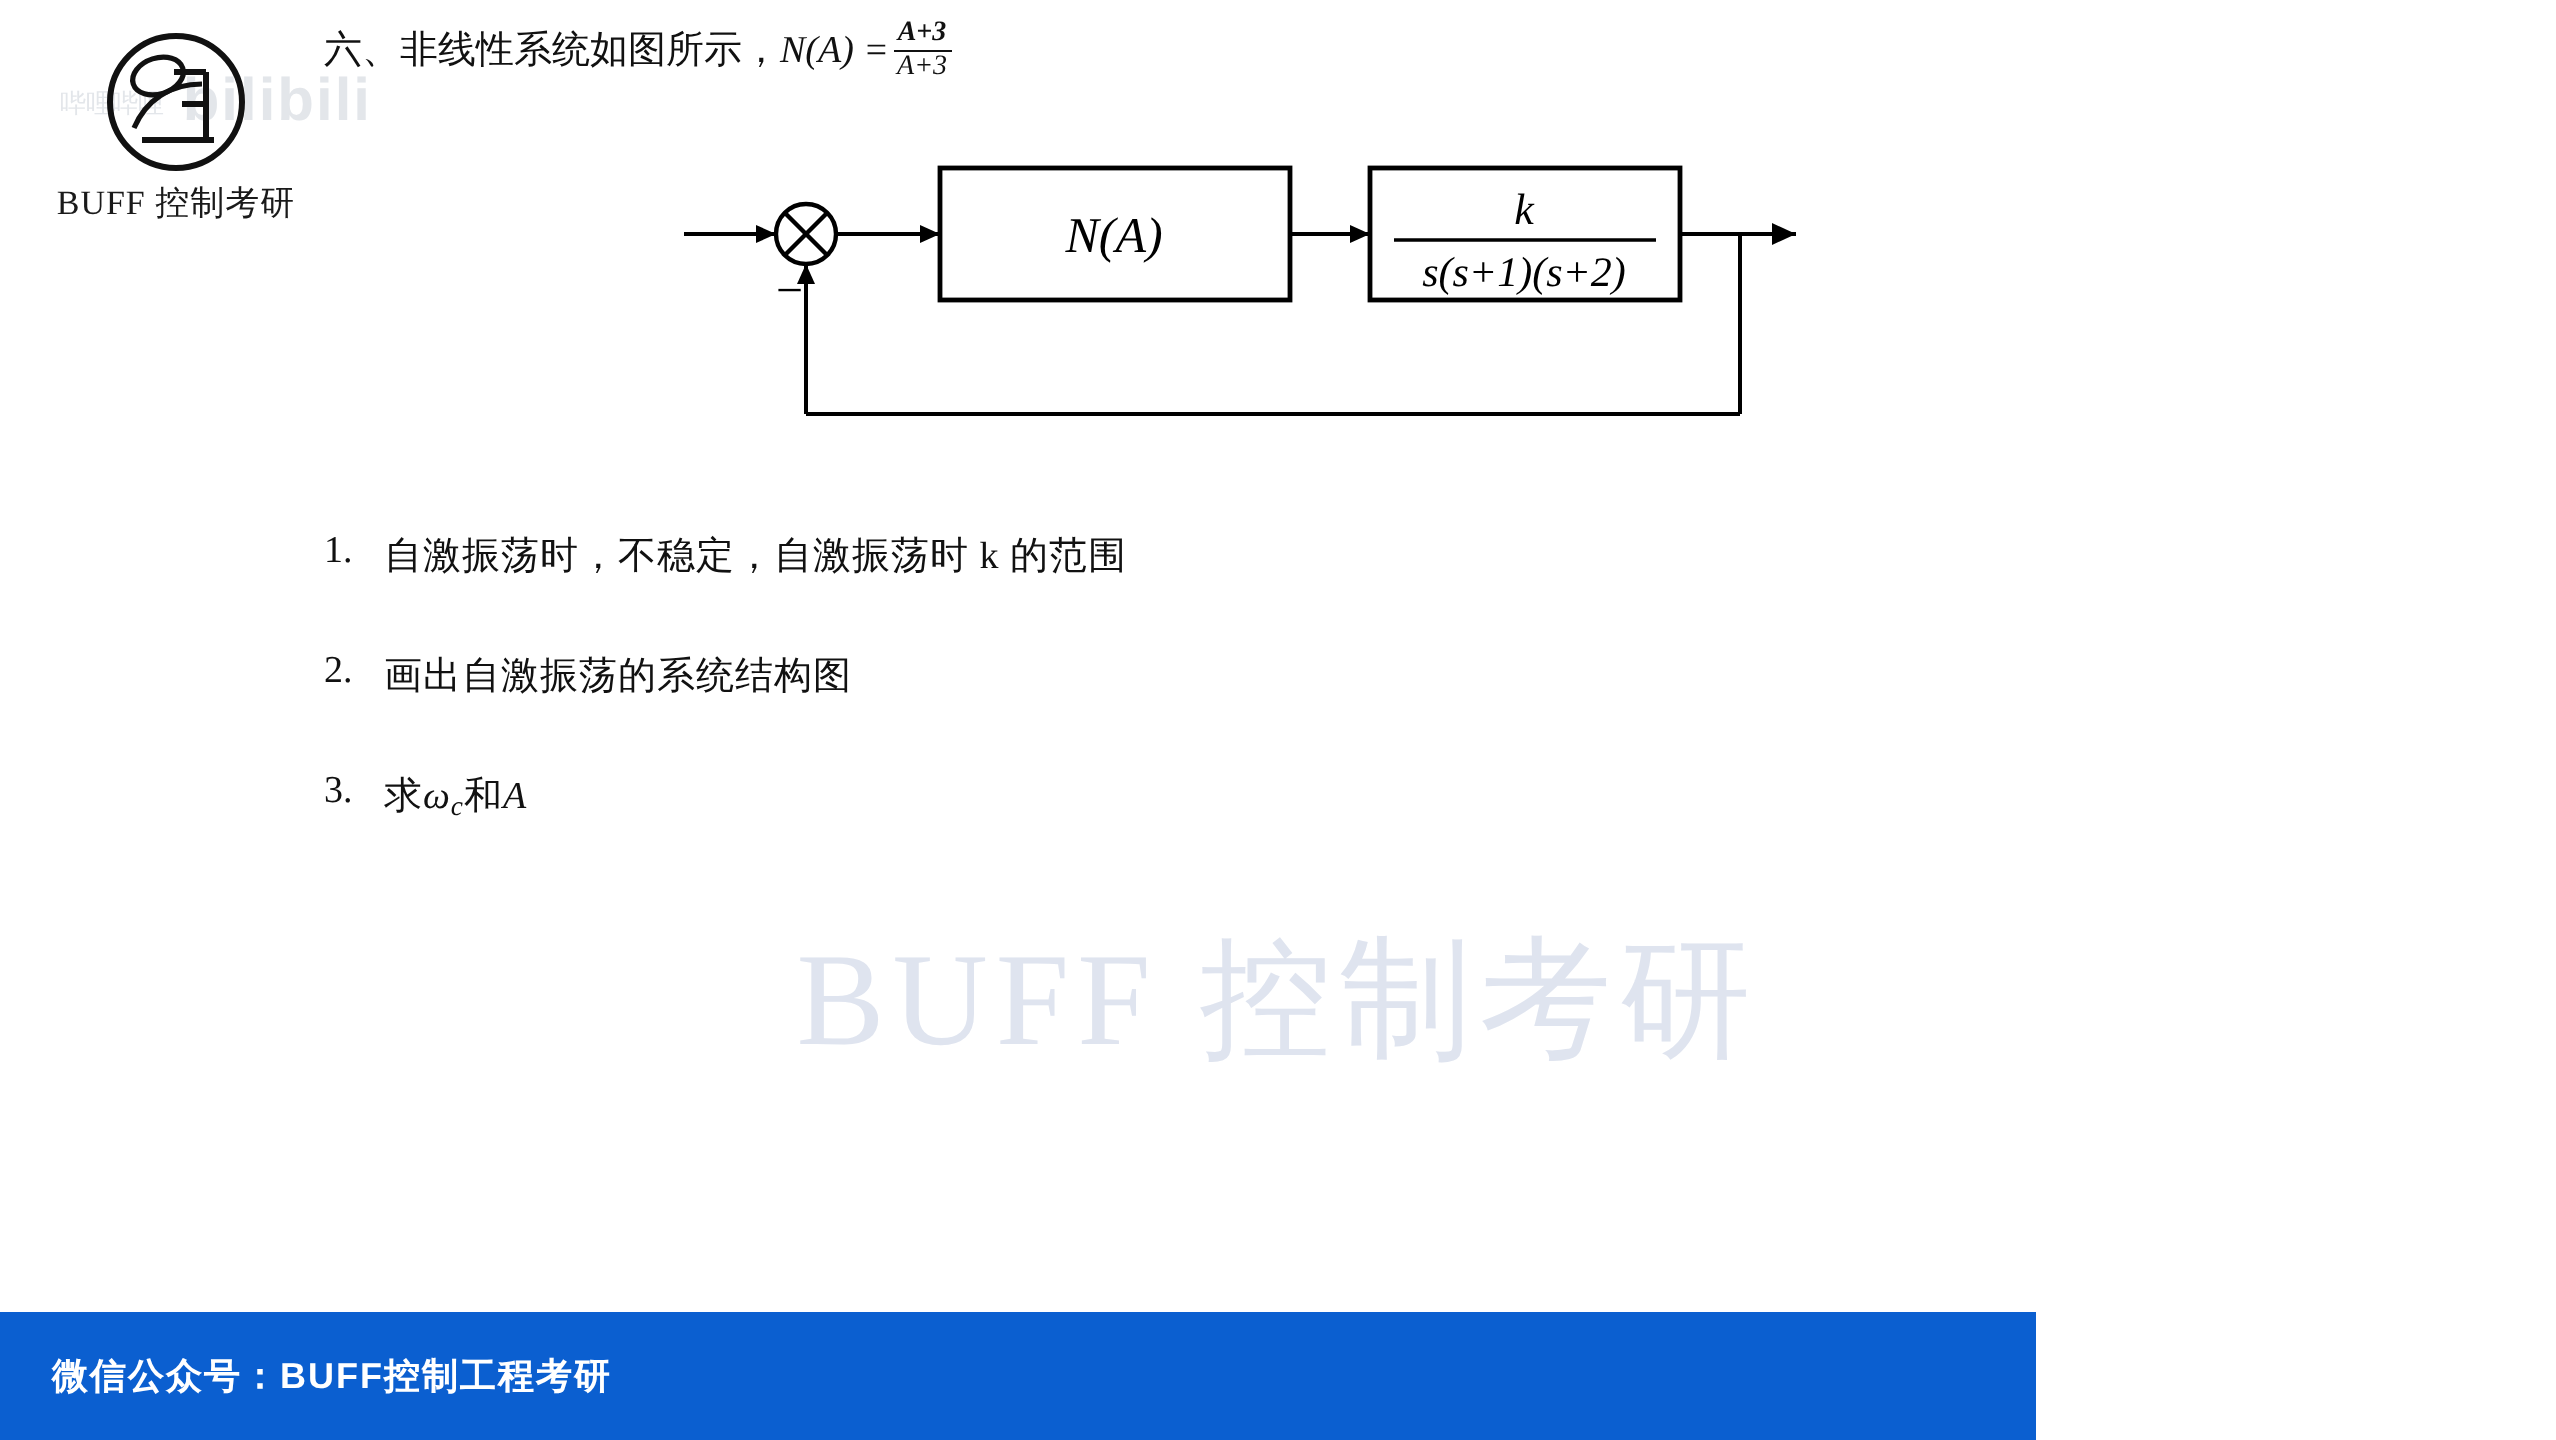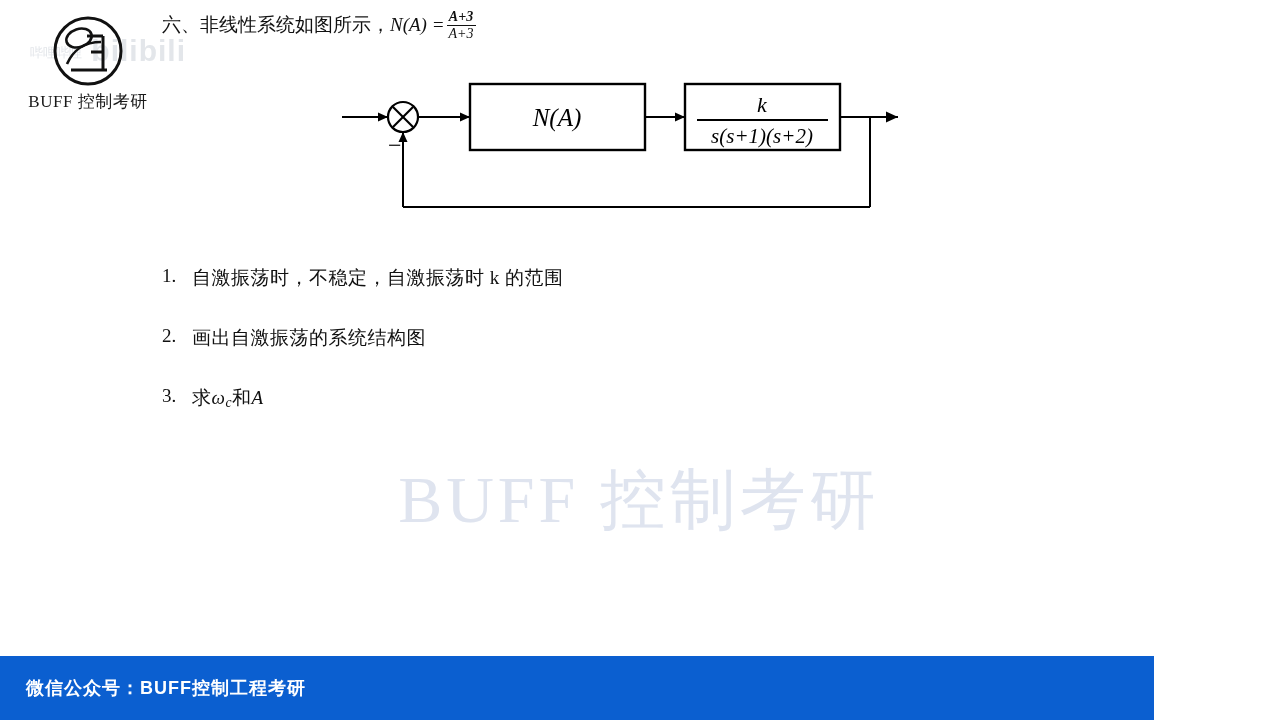--- a/index.html
+++ b/index.html
@@ -50,21 +50,21 @@
   .sub{font-size:0.72em;vertical-align:-0.25em;font-style:italic;}
   
   .big-wm{
     position:absolute;left:0;right:0;top:455px;text-align:center;
     font-family:"Liberation Serif", serif;
     font-size:66px;color:#dfe4ef;letter-spacing:4px;
     pointer-events:none;user-select:none;white-space:nowrap;
   }
   
   .footer{
-    position:absolute;left:0;bottom:0;width:1154px;height:64px;
+    position:absolute;left:0;bottom:0;width:1018px;height:64px;
     background:#0b5fd0;color:#ffffff;
     display:flex;align-items:center;justify-content:flex-start;
     font-family:"Liberation Sans", sans-serif;
     font-size:18px;font-weight:bold;letter-spacing:1px;
   }
   .footer .seg{padding:0 26px;white-space:nowrap;}
 </style>
 </head>
 <body>
 

